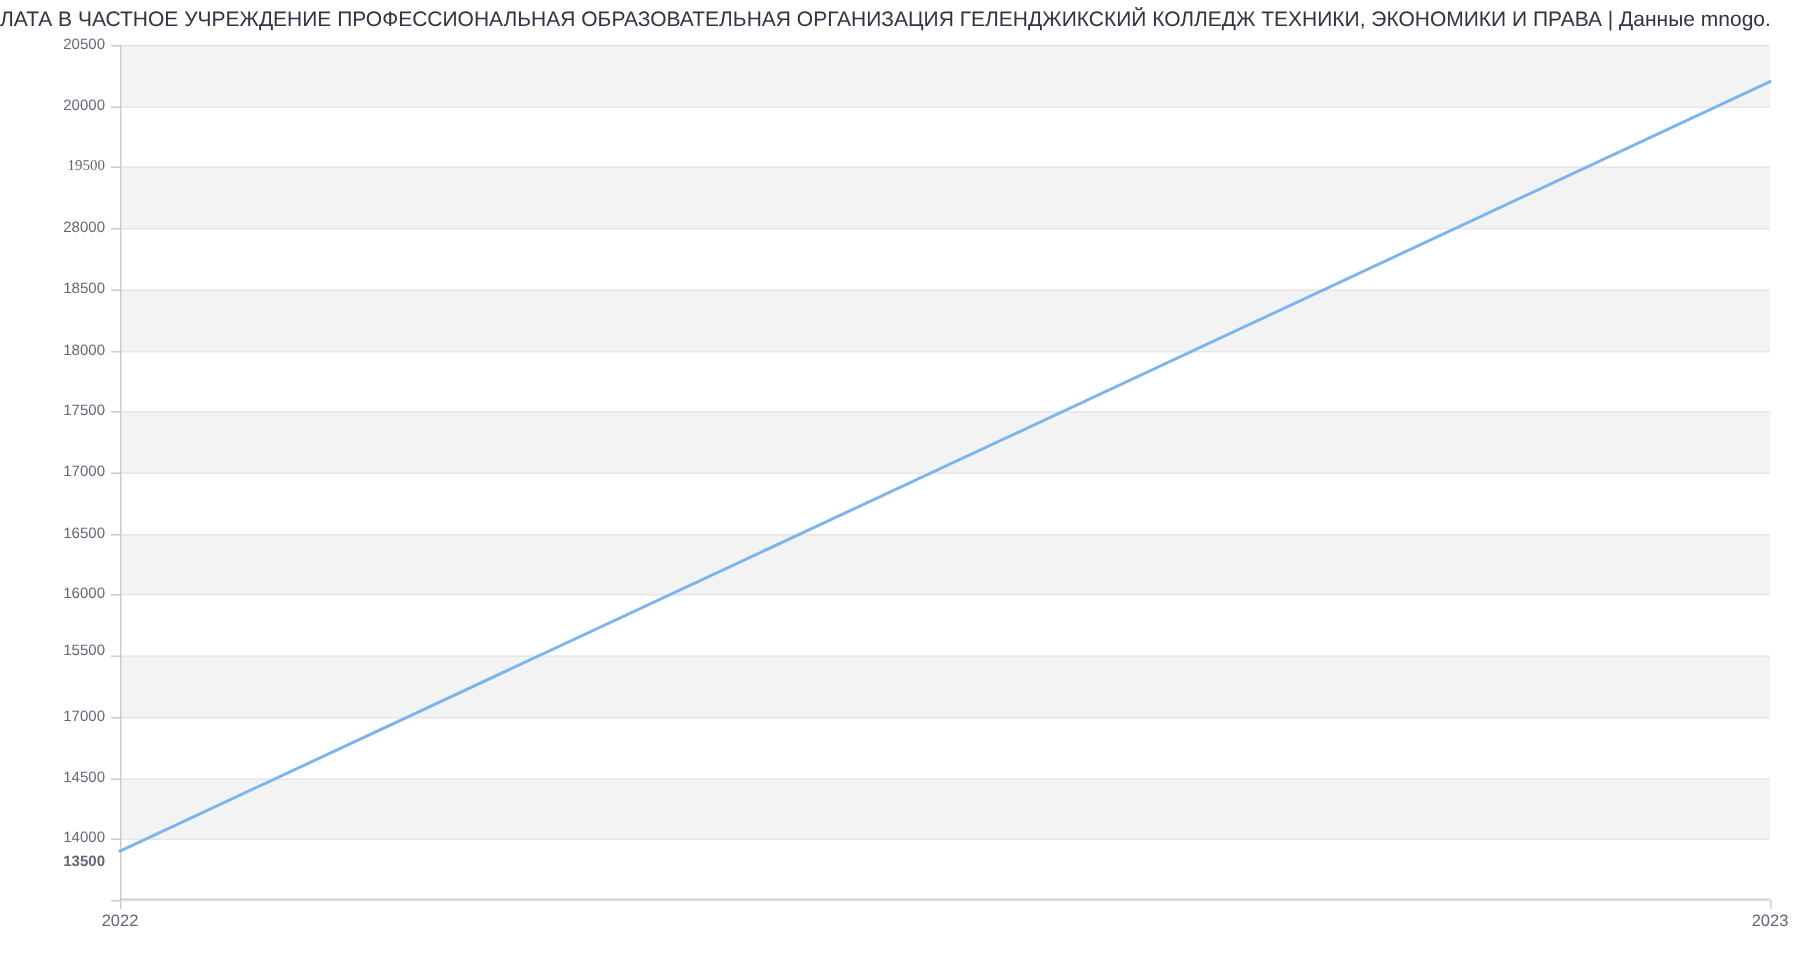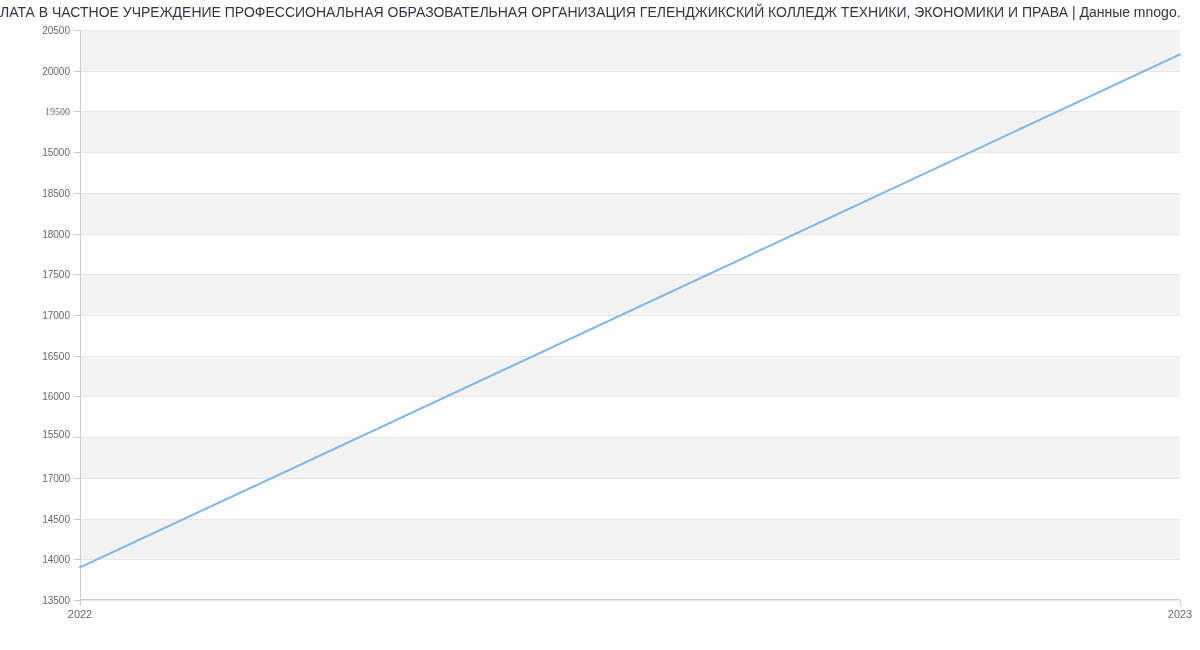--- a/index.html
+++ b/index.html
@@ -145,21 +145,21 @@
       <div class="gridline" style="top: 40.7143px;"></div>
       <div class="gridline" style="top: 0px;"></div>
     </div>
   <div class="axis-line-y"></div>
   <div class="axis-line-x"></div>
   <svg class="line-layer" viewBox="0 0 1100 570" preserveAspectRatio="none">
     <path id="series-path" class="series-line" d="M0 537.4285714285714 L1100 24.428571428571445" style="stroke: rgb(124, 181, 236);"></path>
   </svg>
   <div id="y-ticks">
       <div class="y-tick" style="left: -6px; top: 570px;"></div>
-      <div class="y-tick-label" style="top: 570px;">13500</div>
+      <div class="y-tick-label" style="top: 545px; font-weight: bold;">13500</div>
       <div class="y-tick" style="left: -6px; top: 529.286px;"></div>
       <div class="y-tick-label" style="top: 529.286px;">14000</div>
       <div class="y-tick" style="left: -6px; top: 488.571px;"></div>
       <div class="y-tick-label" style="top: 488.571px;">14500</div>
       <div class="y-tick" style="left: -6px; top: 447.857px;"></div>
       <div class="y-tick-label" style="top: 447.857px;">17000</div>
       <div class="y-tick" style="left: -6px; top: 407.143px;"></div>
       <div class="y-tick-label" style="top: 404px;">15500</div>
       <div class="y-tick" style="left: -6px; top: 366.429px;"></div>
       <div class="y-tick-label" style="top: 366.429px; text-align: right;">16000</div>
@@ -167,21 +167,21 @@
       <div class="y-tick-label" style="top: 325.714px;">16500</div>
       <div class="y-tick" style="left: -6px; top: 285px;"></div>
       <div class="y-tick-label" style="top: 285px;">17000</div>
       <div class="y-tick" style="left: -6px; top: 244.286px;"></div>
       <div class="y-tick-label" style="top: 244.286px;">17500</div>
       <div class="y-tick" style="left: -6px; top: 203.571px;"></div>
       <div class="y-tick-label" style="top: 203.571px;">18000</div>
       <div class="y-tick" style="left: -6px; top: 162.857px;"></div>
       <div class="y-tick-label" style="top: 162.857px;">18500</div>
       <div class="y-tick" style="left: -6px; top: 122.143px;"></div>
-      <div class="y-tick-label" style="top: 122.143px;">15000</div>
+      <div class="y-tick-label" style="top: 122.143px;">28000</div>
       <div class="y-tick" style="left: -6px; top: 81.4286px;"></div>
       <div class="y-tick-label" style="top: 81.4286px; font-family: Liberation Serif, serif;">19500</div>
       <div class="y-tick" style="left: -6px; top: 40.7143px;"></div>
       <div class="y-tick-label" style="top: 40.7143px;">20000</div>
       <div class="y-tick" style="left: -6px; top: 0px;"></div>
       <div class="y-tick-label" style="top: 0px;">20500</div>
     </div>
   <div id="x-ticks">
       <div class="x-tick" style="left: 0px;"></div>
       <div class="x-tick-label" style="left: 0px;">2022</div>

